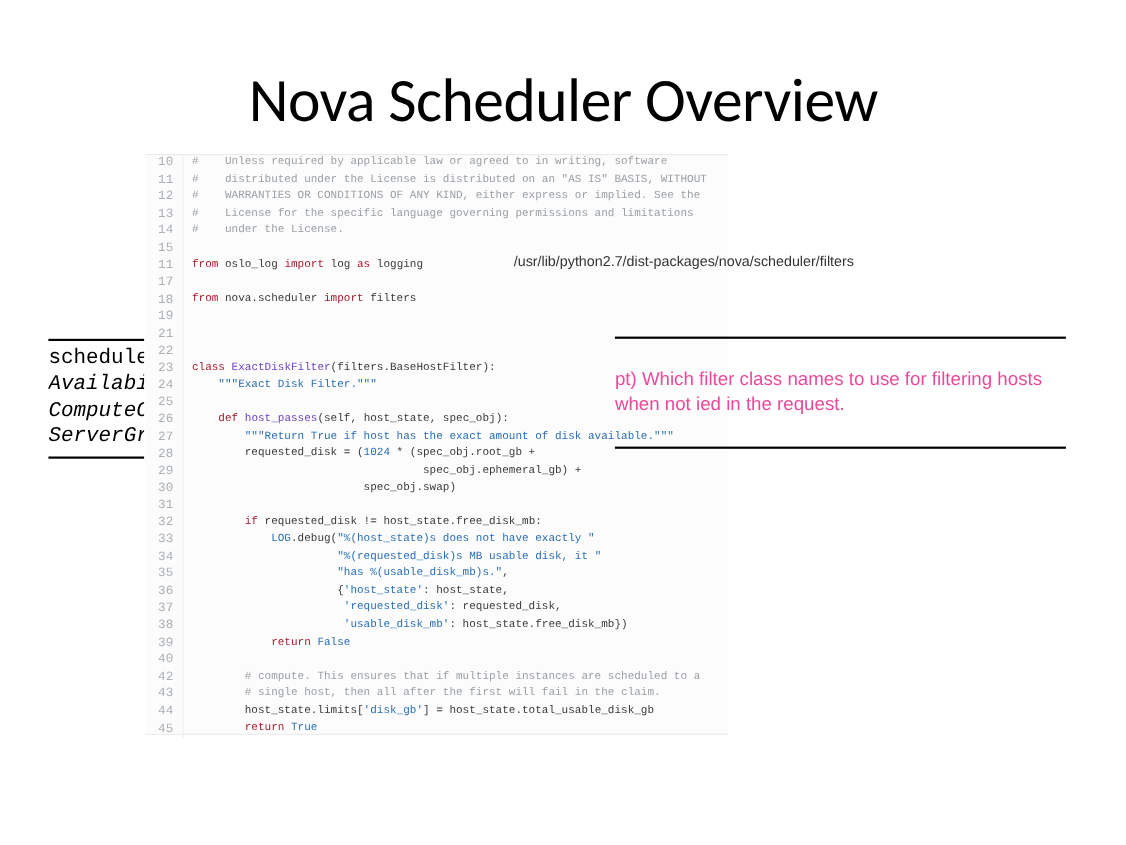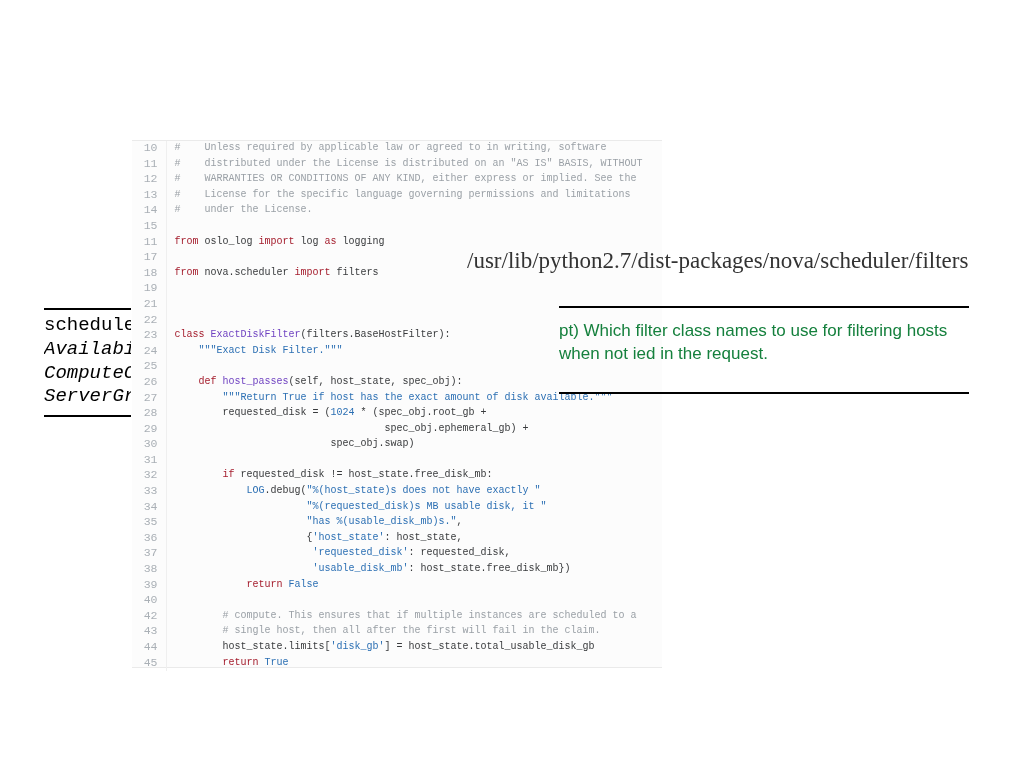--- a/index.html
+++ b/index.html
@@ -1,40 +1,41 @@
 <!DOCTYPE html>
 <html><head>
 <meta charset="utf-8">
 <style>
   * { box-sizing: border-box; }
   html, body { margin: 0; padding: 0; width: 1024px; height: 768px; background: #fff; font-family: Calibri, "Segoe UI", Arial, sans-serif; color: #000; overflow: hidden; }
   .slide { position: relative; width: 1024px; height: 768px; }
   h1.title { position: absolute; top: 58px; left: 0; width: 100%; text-align: center; font-size: 56px; font-weight: 400; margin: 0; letter-spacing: -0.5px; }
-  .path { position: absolute; top: 248px; left: 467px; font-family: Liberation Serif, serif; font-size: 23px; color: #333; }
+  .path { position: absolute; top: 230px; left: 467px; font-family: Liberation Sans, sans-serif; font-size: 13px; color: #333; }
   .left-cut { position: absolute; top: 308px; left: 44px; width: 87px; border-top: 2px solid #000; border-bottom: 2px solid #000; padding: 4px 0 6px 0; overflow: hidden; white-space: nowrap; font-family: "Courier New", monospace; font-size: 19px; line-height: 1.25; color: #000; }
   .left-cut .it { font-style: italic; }
-  .right-box { position: absolute; top: 306px; left: 559px; width: 410px; border-top: 2px solid #000; padding-top: 12px; font-family: Verdana, Arial, sans-serif; font-size: 17px; line-height: 1.35; color: #15803d; }
+  .right-box { position: absolute; top: 306px; left: 559px; width: 410px; border-top: 2px solid #000; padding-top: 26px; font-family: Verdana, Arial, sans-serif; font-size: 17px; line-height: 1.35; color: #ec4899; }
   .right-box .rule2 { display:block; border-top: 2px solid #000; margin-top: 26px; height:0; }
   .code-panel { position: absolute; top: 140px; left: 132px; width: 530px; height: 528px; background: #fcfcfc; border-top: 1px solid #eaeaea; border-bottom: 1px solid #eaeaea; }
   .code-panel table { border-collapse: collapse; width: 100%; }
   .code-panel td.ln { width: 34px; text-align: right; padding: 0 8px 0 0; font-family: Menlo, Consolas, "Courier New", monospace; font-size: 11.5px; color: #aab0b6; height: 15.6px; user-select: none; border-right: 1px solid #efefef; vertical-align: top; }
   .code-panel td.src { font-family: Menlo, Consolas, "Courier New", monospace; font-size: 10px; color: #383a3c; padding-left: 8px; white-space: pre; vertical-align: top; }
   .k  { color: #a41c2c; }              
   .bl { color: #2b6fb3; }              
   .pu { color: #6f42c1; margin-top: 35px; }              
   .st { color: #2b6fb3; }              
   .cm { color: #9aa0a6; }              
   .tn { color: #2b6fb3; }              
   .nt { color: #a41c2c; }              
 </style>
 </head>
 <body>
 
 <div class="slide">
 
+  <h1 class="title">Nova Scheduler Overview</h1>
 
   <div class="code-panel">
     <table>
         <tbody id="code-body">
           <tr>
             <td class="ln">10</td>
             <td class="src"><span class="cm">#    Unless required by applicable law or agreed to in writing, software</span></td>
           </tr>
           <tr>
             <td class="ln">11</td>

